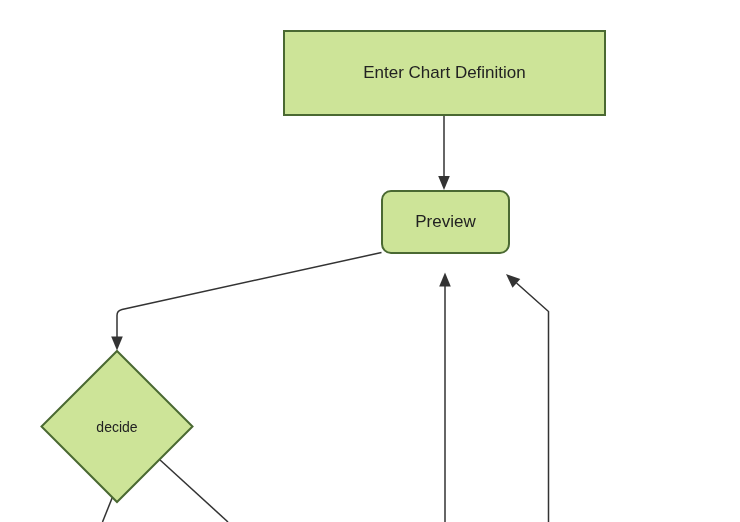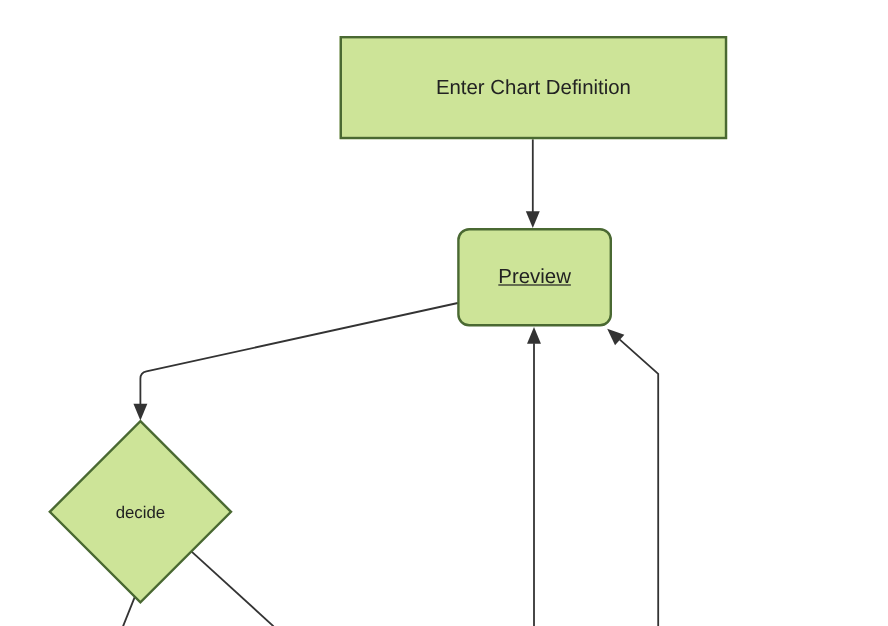--- a/index.html
+++ b/index.html
@@ -52,23 +52,22 @@
     left: 283px;
     top: 30px;
     width: 323px;
     height: 86px;
     align-items: center;
   }
   .node-rounded {
     left: 381px;
     top: 190px;
     width: 129px;
-    height: 82px;
+    height: 64px;
     border-radius: 10px;
-    text-decoration: underline;
   }
   .diamond-label {
     position: absolute;
     left: 117px;
     top: 427px;
     transform: translate(-50%, -50%);
     color: #222222;
     font-size: 14px;
     white-space: nowrap;
   }

